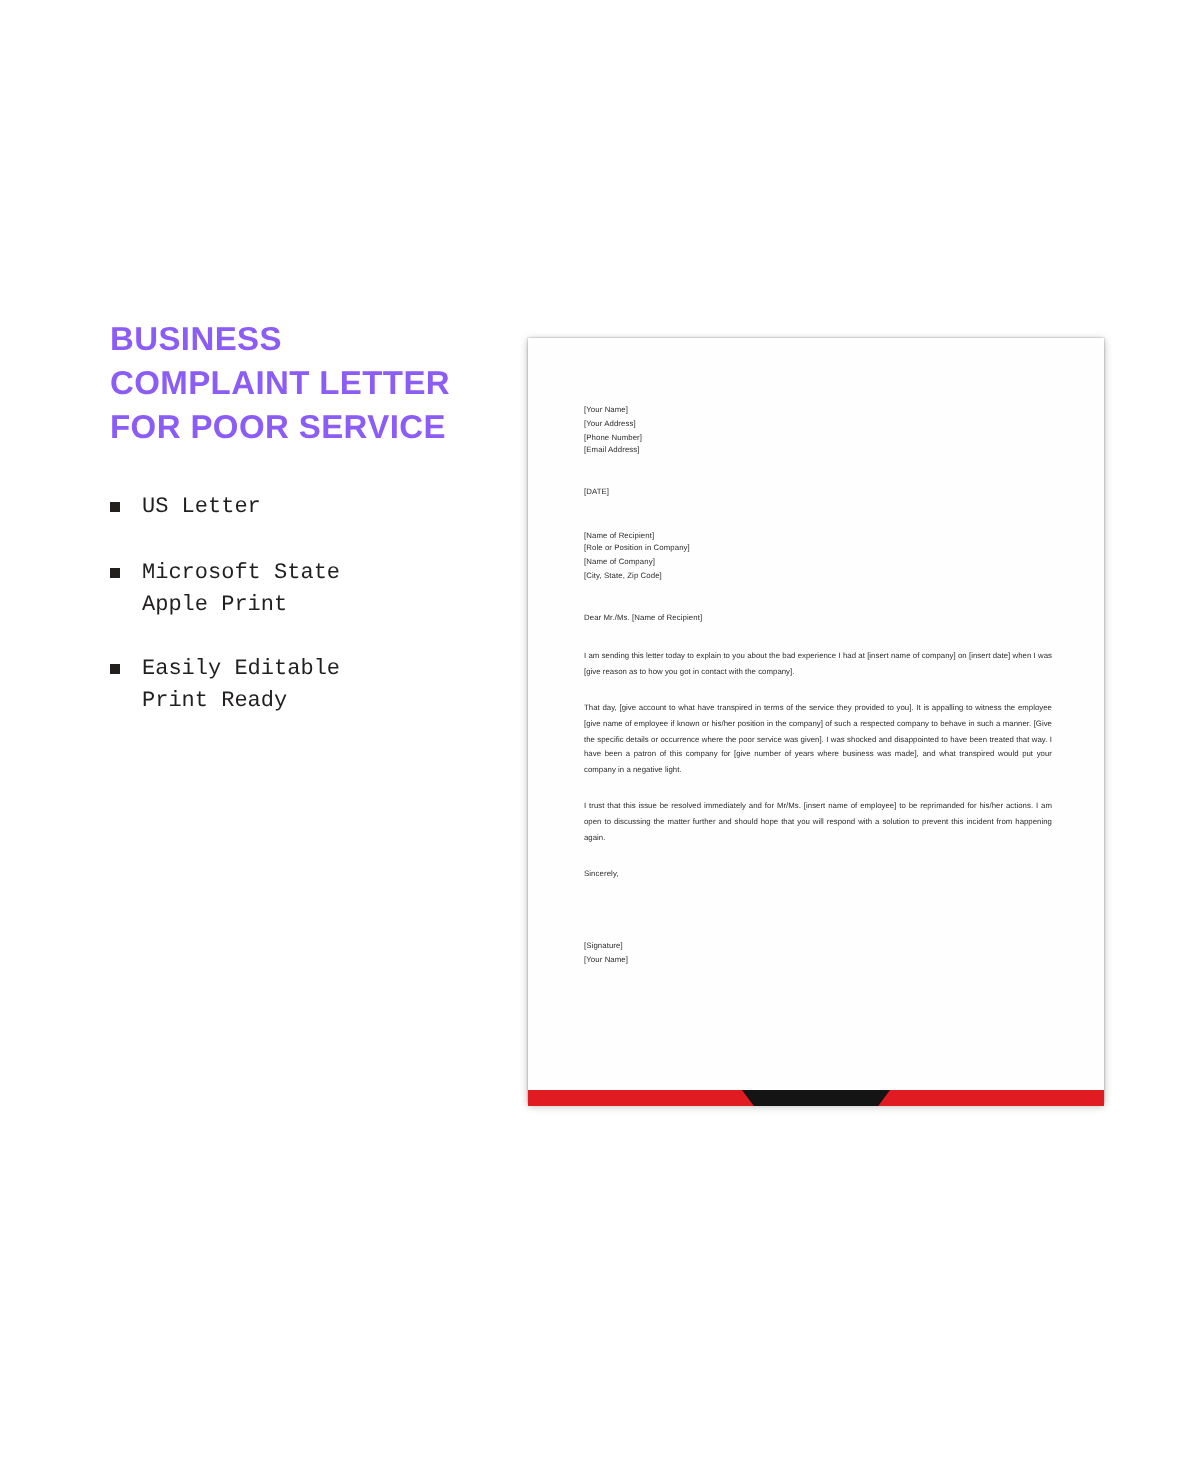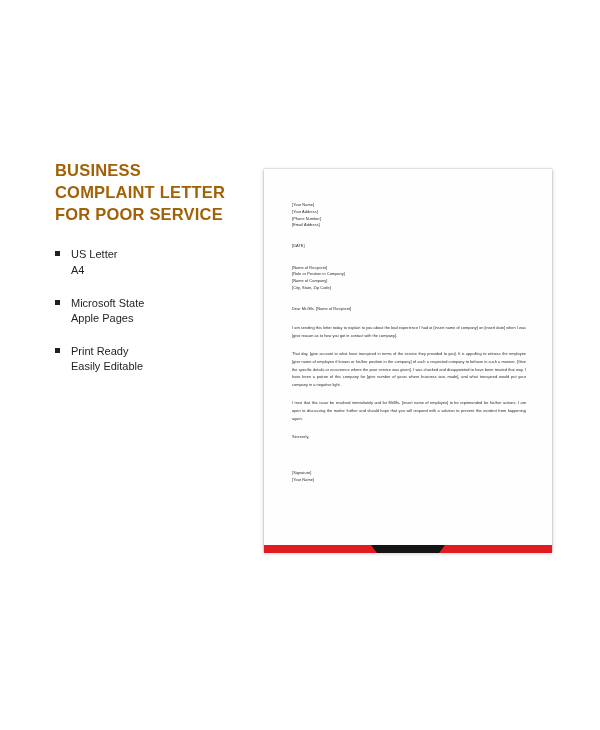--- a/index.html
+++ b/index.html
@@ -27,28 +27,29 @@
     position: absolute;
     left: 55px;
     top: 160px;
     width: 185px;
   }
   .promo-title {
     font-size: 16.5px;
     font-weight: bold;
     line-height: 1.32;
     letter-spacing: 0.2px;
-    color: #a16207;
+    color: #8b5cf6;
     margin: 0 0 22px 0;
     text-transform: uppercase;
   }
   .feature-group {
     margin-bottom: 17px;
     position: relative;
     padding-left: 16px;
+    font-family: Liberation Mono, monospace;
   }
   .feature-group .bullet {
     position: absolute;
     left: 0;
     top: 4px;
     width: 5px;
     height: 5px;
     background: #221f1f;
     display: block;
   }
@@ -124,33 +125,32 @@
 <body>
 
 <div class="page">
 
   <div class="promo">
     <h1 class="promo-title">BUSINESS COMPLAINT LETTER FOR POOR SERVICE</h1>
 
     <div class="feature-group">
       <span class="bullet"></span>
       <div class="feature-line">US Letter</div>
-      <div class="feature-line">A4</div>
     </div>
 
     <div class="feature-group">
       <span class="bullet"></span>
       <div class="feature-line">Microsoft State</div>
-      <div class="feature-line">Apple Pages</div>
+      <div class="feature-line">Apple Print</div>
     </div>
 
     <div class="feature-group">
       <span class="bullet"></span>
+      <div class="feature-line">Easily Editable</div>
       <div class="feature-line">Print Ready</div>
-      <div class="feature-line">Easily Editable</div>
     </div>
   </div>
 
   <div class="doc-shadow">
     <div class="doc-sheet">
       <div class="doc-inner">
 
         <div class="doc-block tight">
           <span class="doc-line">[Your Name]</span>
           <span class="doc-line">[Your Address]</span>

